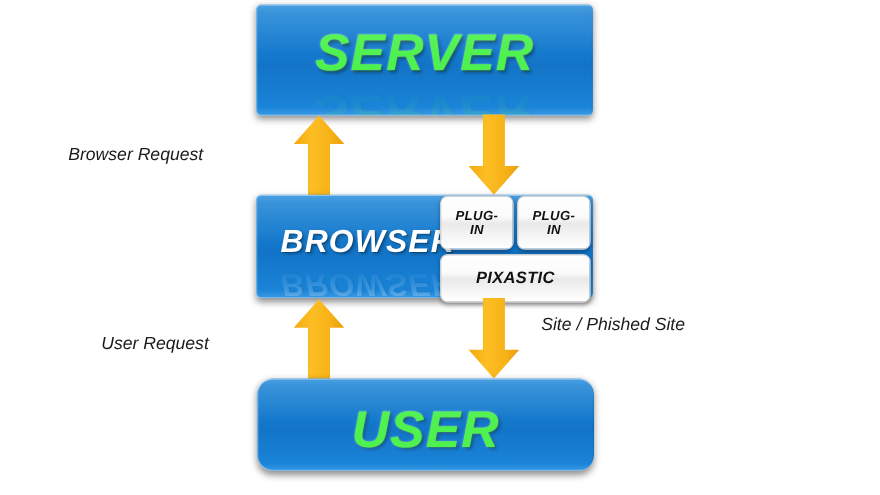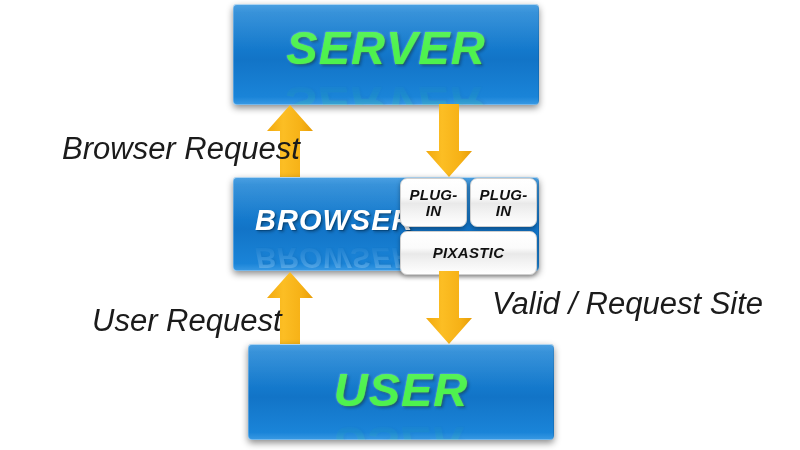--- a/index.html
+++ b/index.html
@@ -90,21 +90,21 @@
   #server-node { left: 233px; top: 4px; width: 306px; height: 101px; }
   #server-node .node-label { top: 20px; font-size: 47px; }
   #server-node .reflection { top: 76px; font-size: 47px; }
 
   
   #browser-node { left: 233px; top: 177px; width: 306px; height: 94px; }
   #browser-node .node-label { top: 29px; font-size: 29px; text-align: left; left: 22px; right: auto; }
   #browser-node .reflection { top: 66px; font-size: 29px; text-align: left; left: 22px; right: auto; }
 
   
-  #user-node { left: 248px; top: 344px; width: 306px; height: 96px; }
+  #user-node { left: 234px; top: 344px; width: 306px; height: 84px; border-radius: 14px; }
   #user-node .node-label { top: 22px; font-size: 47px; }
   #user-node .reflection { top: 76px; font-size: 47px; }
 
   
   .chip {
     position: absolute;
     border-radius: 7px;
     background: linear-gradient(to bottom,
         #ffffff 0%,
         #fbfbfb 38%,
@@ -124,38 +124,38 @@
     font-style: italic;
     font-weight: bold;
     color: #111111;
     text-align: center;
     line-height: 1.02;
     letter-spacing: 0.3px;
     white-space: pre-line;
   }
   #plugin-chip-1 { left: 400px; top: 178px; width: 65px; height: 47px; }
   #plugin-chip-2 { left: 470px; top: 178px; width: 65px; height: 47px; }
-  #plugin-chip-1 .chip-text, #plugin-chip-2 .chip-text { font-size: 15px; }
+  #plugin-chip-1 .chip-text, #plugin-chip-2 .chip-text { font-size: 12px; }
   #pixastic-chip { left: 400px; top: 231px; width: 135px; height: 42px; }
   #pixastic-chip .chip-text { font-size: 15px; font-style: italic; }
 
   
   .arrow { position: absolute; }
   .arrow svg { display: block; overflow: visible; }
 
   #arrow-browser-request { left: 266px; top: 104px; }
   #arrow-response        { left: 425px; top: 104px; }
   #arrow-user-request    { left: 266px; top: 271px; }
   #arrow-valid-phished   { left: 425px; top: 271px; }
 
   
   .edge-label {
     position: absolute;
     font-style: italic;
-    font-size: 31px;
+    font-size: 16px;
     color: #1b1b1b;
     white-space: nowrap;
     line-height: 1;
   }
   #label-browser-request { left: 62px;  top: 133px; }
   #label-response        { left: 492px; top: 124px; }
   #label-user-request    { left: 92px;  top: 305px; }
   #label-valid-phished   { left: 492px; top: 288px; }
 </style>
 </head>
@@ -241,15 +241,15 @@
     </svg>
   </div>
 
   <div class="node" id="user-node">
     <div class="reflection label-green">USER</div>
     <div class="node-label label-green">USER</div>
   </div>
 
   <div class="edge-label" id="label-browser-request">Browser Request</div>
   <div class="edge-label" id="label-user-request">User Request</div>
-  <div class="edge-label" id="label-valid-phished">Valid / Request Site</div>
+  <div class="edge-label" id="label-valid-phished">Site / Phished Site</div>
 
 </div>
 
 </body></html>

